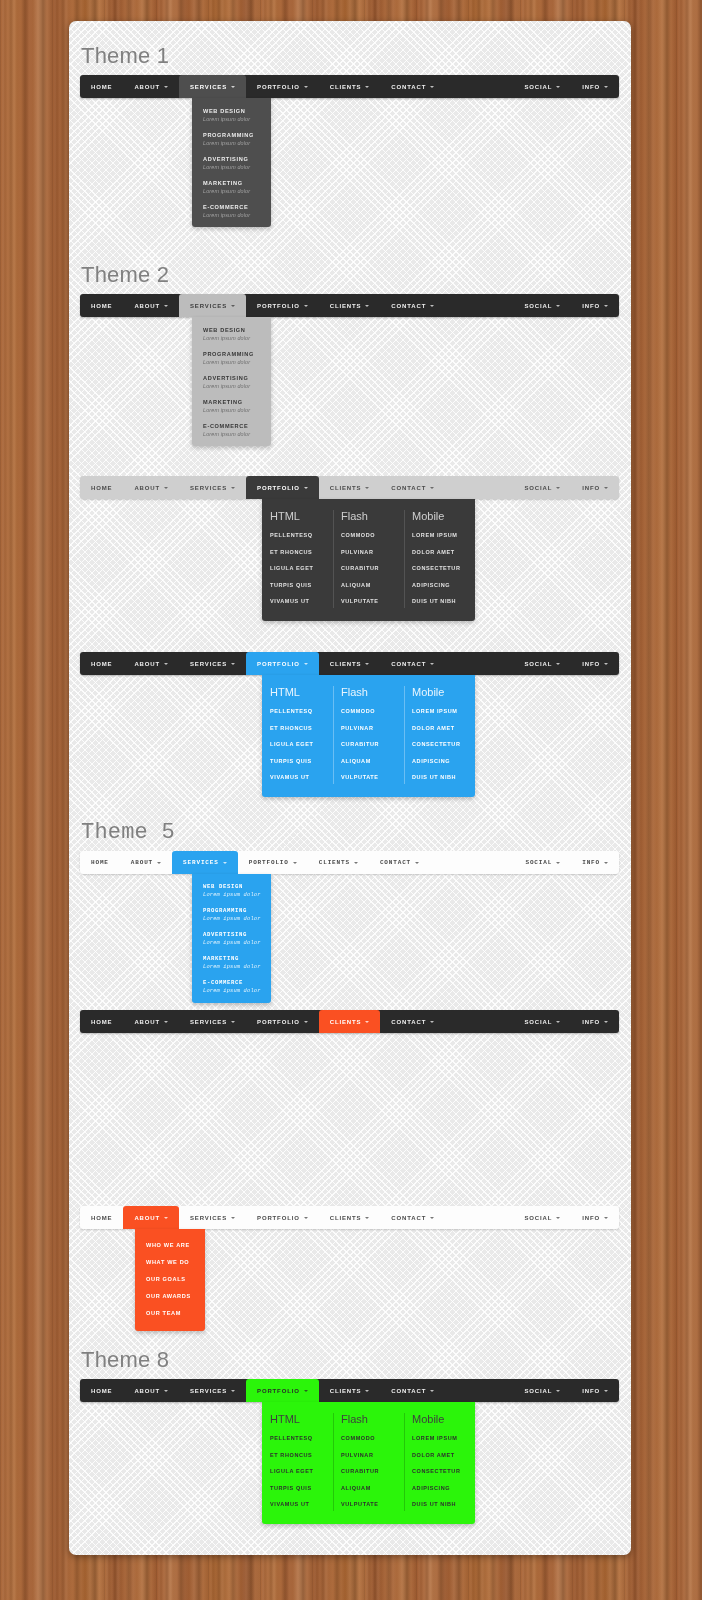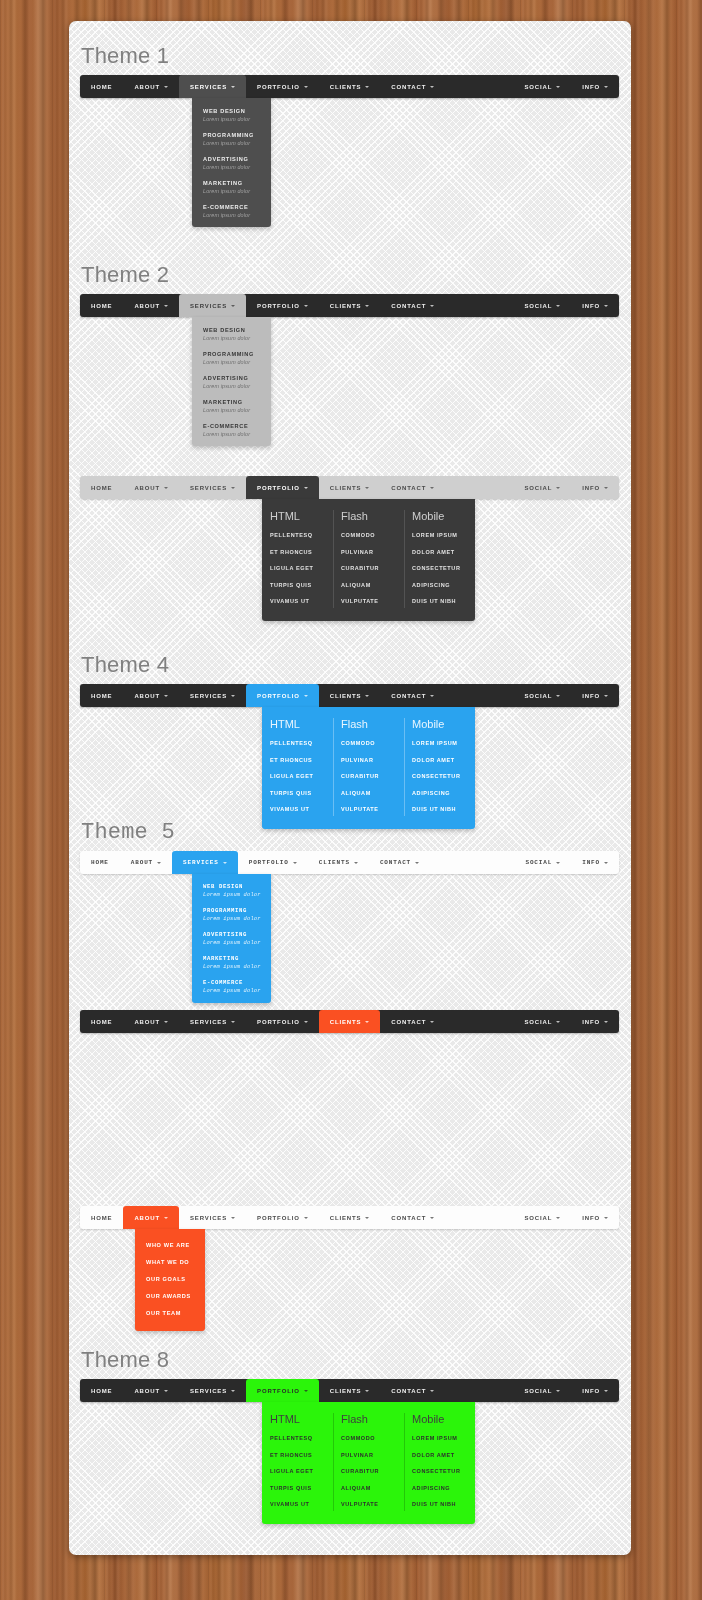--- a/index.html
+++ b/index.html
@@ -393,21 +393,20 @@
           <div class="mm-link">DOLOR AMET</div>
           <div class="mm-link">CONSECTETUR</div>
           <div class="mm-link">ADIPISCING</div>
           <div class="mm-link">DUIS UT NIBH</div>
         </div>
       </div>
     </div>
   </div>
 
   <div class="theme-block" style="top:631px;">
-    <div class="theme-title">Theme 4</div>
     <div class="navbar dark">
       <div class="nav-item">
           <span>HOME</span>
         </div>
       <div class="nav-item">
           <span>ABOUT</span>
           <i class="caret"></i>
         </div>
       <div class="nav-item">
           <span>SERVICES</span>

